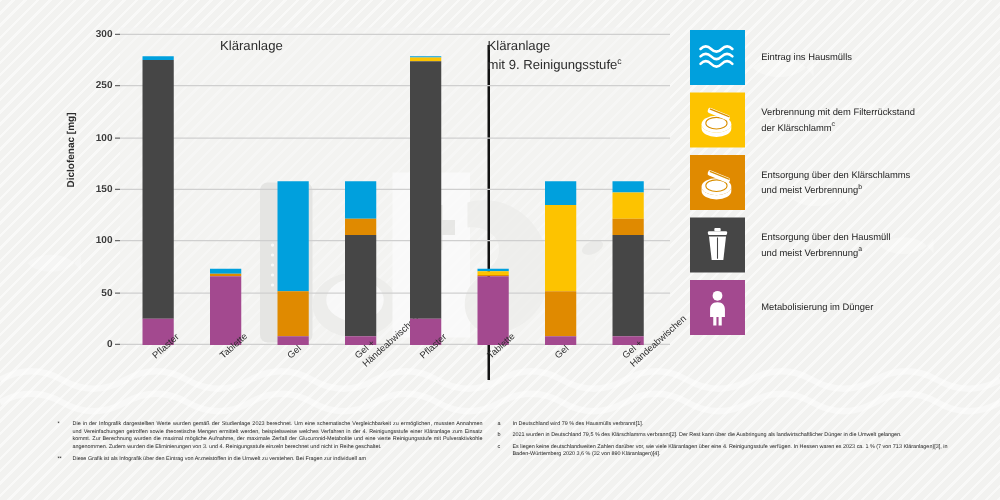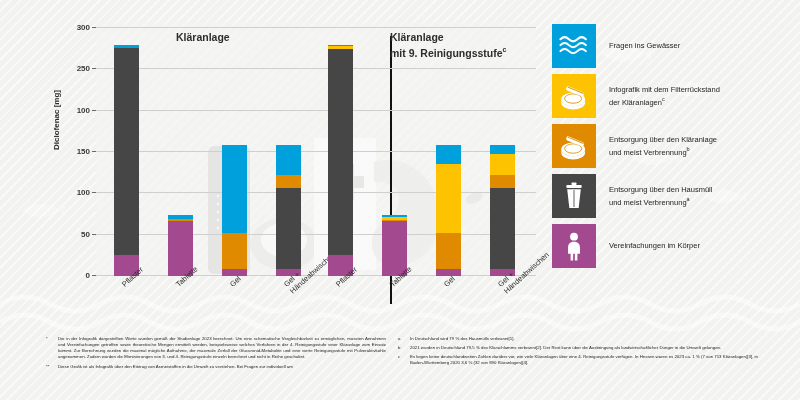--- a/index.html
+++ b/index.html
@@ -49,21 +49,21 @@
   .yaxis-title {
     position: absolute; left: 52px; top: 150px;
     transform: rotate(-90deg); transform-origin: left top;
     font-size: 8px; font-weight: bold; color: #2d2d2d; white-space: nowrap;
   }
   .divider {
     position: absolute; top: 14px; left: 294px;
     width: 2px; height: 268px; background: #111;
   }
   .panel-title {
-    position: absolute; font-size: 10.5px; font-weight: bold;
+    position: absolute; font-size: 10.5px; font-weight: normal;
     color: #2d2d2d; line-height: 1.45; white-space: nowrap;
   }
   .panel-title sup { font-size: 7px; }
 
   
   .watermark {
     position: absolute; left: 110px; bottom: 0; width: 330px; height: 140px;
     pointer-events: none; opacity: .85;
   }
 
@@ -264,65 +264,65 @@
 
 <div class="legend">
     <div class="legend-row">
       <div class="legend-swatch" style="background: rgb(0, 160, 221);">
         <svg viewBox="0 0 40 40" width="34" height="34">
           <path d="M4,12 q5,-5 10,0 t10,0 t10,0" fill="none" stroke="#fff" stroke-width="2.4" stroke-linecap="round"></path>
           <path d="M4,19 q5,-5 10,0 t10,0 t10,0" fill="none" stroke="#fff" stroke-width="2.4" stroke-linecap="round"></path>
           <path d="M4,26 q5,-5 10,0 t10,0 t10,0" fill="none" stroke="#fff" stroke-width="2.4" stroke-linecap="round"></path>
         </svg>
       </div>
-      <div class="legend-label"><span>Fragen ins Gewässer</span></div>
+      <div class="legend-label"><span>Eintrag ins Hausmülls</span></div>
     </div>
     <div class="legend-row">
       <div class="legend-swatch" style="background: rgb(253, 195, 0);">
         <svg viewBox="0 0 40 40" width="34" height="34">
           <ellipse cx="19" cy="24" rx="14" ry="8" fill="#fff"></ellipse>
           <path d="M5,24 v4 a14,8 0 0 0 28,0 v-4 a14,8 0 0 1 -28,0 z" fill="#fff"></path>
           <ellipse cx="19" cy="23" rx="10" ry="5.5" fill="none" stroke="#d98f00" stroke-width="1"></ellipse>
           <rect x="12" y="8" width="22" height="5" rx="2" fill="#fff" transform="rotate(22 12 8)"></rect>
           <rect x="13" y="9" width="20" height="1.2" fill="#d98f00" transform="rotate(22 13 9)"></rect>
         </svg>
       </div>
-      <div class="legend-label"><span>Infografik mit dem Filterrückstand</span><br><span>der Kläranlagen</span><sup>c</sup></div>
+      <div class="legend-label"><span>Verbrennung mit dem Filterrückstand</span><br><span>der Klärschlamm</span><sup>c</sup></div>
     </div>
     <div class="legend-row">
       <div class="legend-swatch" style="background: rgb(224, 138, 0);">
         <svg viewBox="0 0 40 40" width="34" height="34">
           <ellipse cx="19" cy="24" rx="14" ry="8" fill="#fff"></ellipse>
           <path d="M5,24 v4 a14,8 0 0 0 28,0 v-4 a14,8 0 0 1 -28,0 z" fill="#fff"></path>
           <ellipse cx="19" cy="23" rx="10" ry="5.5" fill="none" stroke="#d98f00" stroke-width="1"></ellipse>
           <rect x="12" y="8" width="22" height="5" rx="2" fill="#fff" transform="rotate(22 12 8)"></rect>
           <rect x="13" y="9" width="20" height="1.2" fill="#d98f00" transform="rotate(22 13 9)"></rect>
         </svg>
       </div>
-      <div class="legend-label"><span>Entsorgung über den Kläranlage</span><br><span>und meist Verbrennung</span><sup>b</sup></div>
+      <div class="legend-label"><span>Entsorgung über den Klärschlamms</span><br><span>und meist Verbrennung</span><sup>b</sup></div>
     </div>
     <div class="legend-row">
       <div class="legend-swatch" style="background: rgb(70, 70, 70);">
         <svg viewBox="0 0 40 40" width="34" height="34">
           <rect x="11" y="7" width="18" height="3.5" rx="1" fill="#fff"></rect>
           <rect x="17" y="4" width="6" height="3" rx="1" fill="#fff"></rect>
           <path d="M12,12 h16 l-2.5,22 h-11 z" fill="#fff"></path>
           <path d="M20,13 v20" stroke="#464646" stroke-width="1"></path>
         </svg>
       </div>
       <div class="legend-label"><span>Entsorgung über den Hausmüll</span><br><span>und meist Verbrennung</span><sup>a</sup></div>
     </div>
     <div class="legend-row">
       <div class="legend-swatch" style="background: rgb(163, 73, 143);">
         <svg viewBox="0 0 40 40" width="34" height="34">
           <circle cx="20" cy="9" r="4.6" fill="#fff"></circle>
           <path d="M20,15 c-5,0 -7,3 -7,7 v7 h3 v8 h3 v-8 h2 v8 h3 v-8 h3 v-7 c0,-4 -2,-7 -7,-7 z" fill="#fff"></path>
         </svg>
       </div>
-      <div class="legend-label"><span>Vereinfachungen im Körper</span></div>
+      <div class="legend-label"><span>Metabolisierung im Dünger</span></div>
     </div>
   </div>
 
 <div class="footnotes">
   <div class="fn-col left" id="fn-left">
       <div class="fn-item">
         <span class="fn-marker">*</span>
         <span class="fn-text">Die in der Infografik dargestellten Werte wurden gemäß der Studienlage 2023 berechnet. Um eine schematische Vergleichbarkeit zu ermöglichen, mussten Annahmen und Vereinfachungen getroffen sowie theoretische Mengen ermittelt werden, beispielsweise welches Verfahren in der 4. Reinigungsstufe einer Kläranlage zum Einsatz kommt. Zur Berechnung wurden die maximal mögliche Aufnahme, der maximale Zerfall der Glucuronid-Metabolite und eine vierte Reinigungsstufe mit Pulveraktivkohle angenommen. Zudem wurden die Eliminierungen von 3. und 4. Reinigungsstufe einzeln berechnet und nicht in Reihe geschaltet.</span>
       </div>
       <div class="fn-item">

